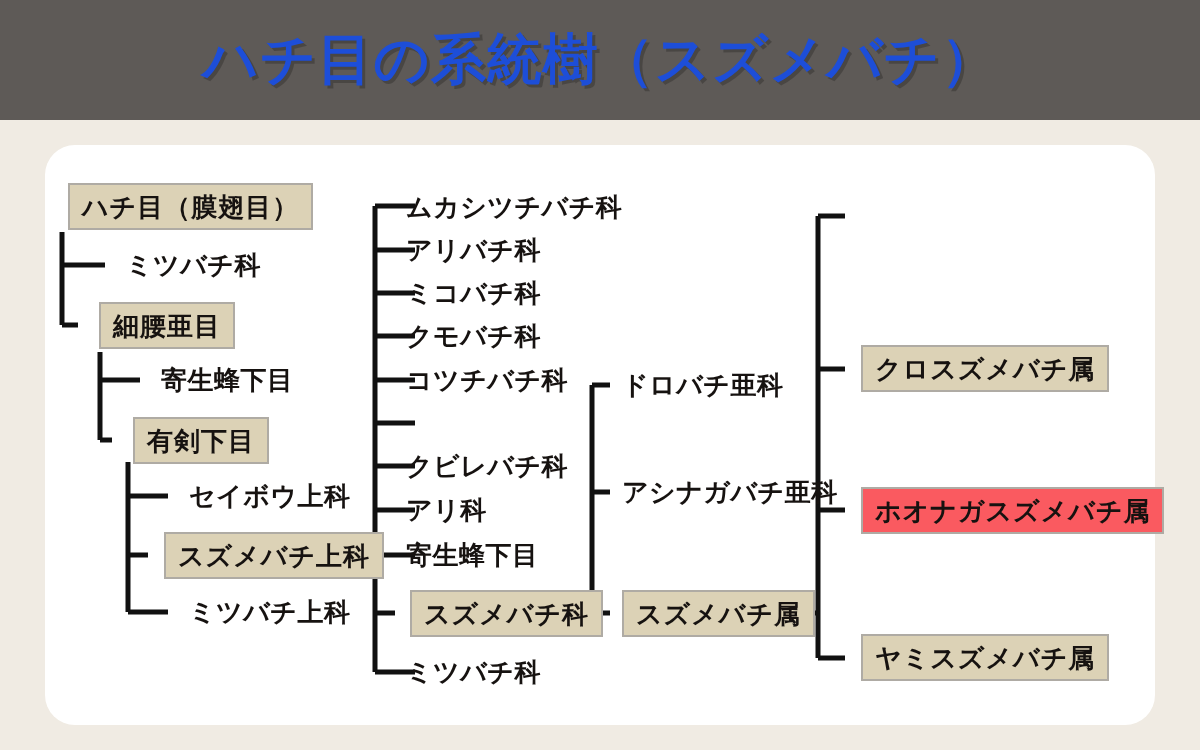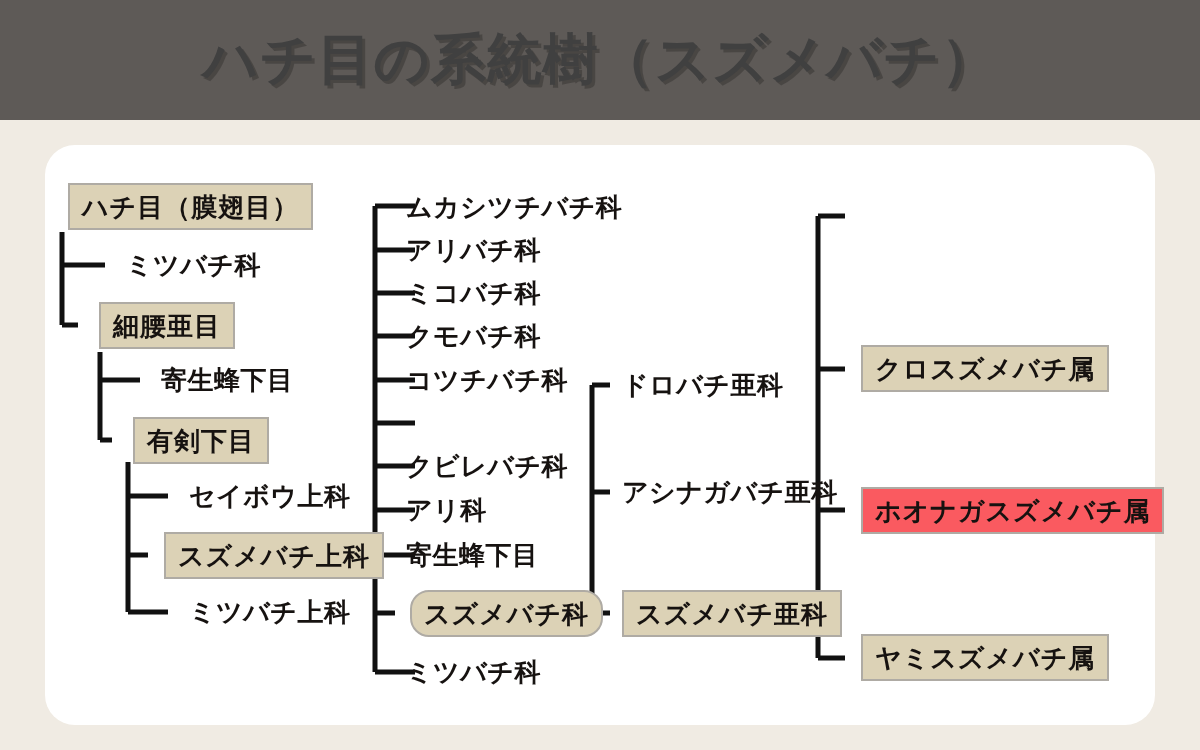--- a/index.html
+++ b/index.html
@@ -28,21 +28,21 @@
     background: #5E5A57;
   }
   #page-title {
     position: absolute;
     left: 0; top: 0;
     width: 1200px;
     height: 120px;
     display: flex;
     align-items: center;
     justify-content: center;
-    color: #404040;
+    color: #1d4ed8;
     font-size: 55px;
     font-weight: bold;
     letter-spacing: 1px;
     text-shadow: 3px 3px 0 rgba(0,0,0,0.22);
     white-space: nowrap;
   }
   
   #tree-card {
     position: absolute;
     left: 45px;
@@ -198,35 +198,35 @@
   </div>
   <div class="node plain" style="left:390px; top:454px; height:24px;">
     <span>クビレバチ科</span>
   </div>
   <div class="node plain" style="left:390px; top:498px; height:24px;">
     <span>アリ科</span>
   </div>
   <div class="node plain" style="left:390px; top:543px; height:24px;">
     <span>寄生蜂下目</span>
   </div>
-  <div class="node boxed" style="left:394px; top:590px; height:47px;border-radius:19px;">
+  <div class="node boxed" style="left:394px; top:590px; height:47px;">
     <span>スズメバチ科</span>
   </div>
   <div class="node plain" style="left:390px; top:660px; height:24px;">
     <span>ミツバチ科</span>
   </div>
 
   <div class="node plain" style="left:606px; top:373px; height:24px;">
     <span>ドロバチ亜科</span>
   </div>
   <div class="node plain" style="left:606px; top:480px; height:24px;">
     <span>アシナガバチ亜科</span>
   </div>
   <div class="node boxed" style="left:606px; top:590px; height:47px;">
-    <span>スズメバチ亜科</span>
+    <span>スズメバチ属</span>
   </div>
 
   <div class="node boxed" style="left:845px; top:345px; height:47px;text-align:center;">
     <span>クロスズメバチ属</span>
   </div>
   <div class="node boxed highlight" style="left:845px; top:487px; height:47px;">
     <span>ホオナガスズメバチ属</span>
   </div>
   <div class="node boxed" style="left:845px; top:634px; height:47px;">
     <span>ヤミスズメバチ属</span>

